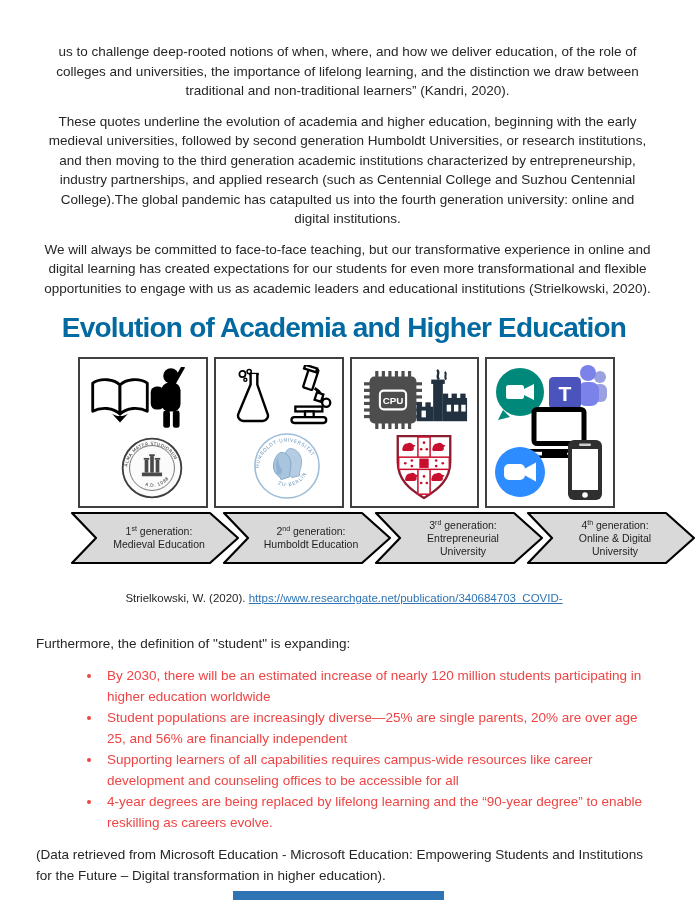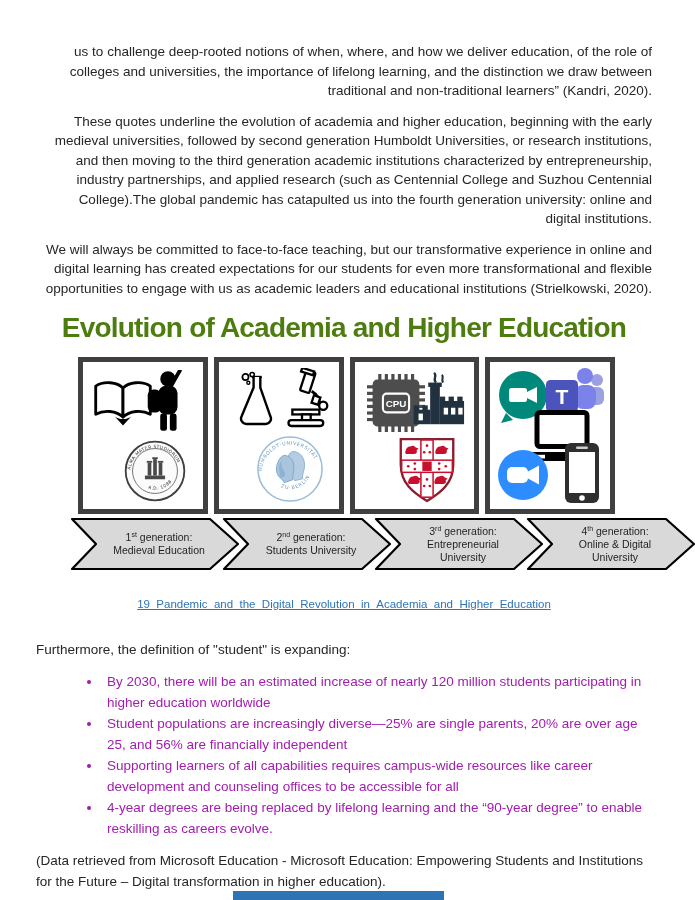--- a/index.html
+++ b/index.html
@@ -1,38 +1,38 @@
 <!DOCTYPE html>
 <html><head>
 <meta charset="utf-8">
 <style>
   html,body{margin:0;padding:0;background:#ffffff;}
   .page{position:relative;width:695px;height:900px;background:#fff;overflow:hidden;
         font-family:"Liberation Sans",sans-serif;color:#262626;}
   .content{padding:42px 43px 0 36px;}
-  .para{font-size:13.5px;line-height:19.5px;margin:0 0 11px 7px;text-align:right;}
-  .fig-title{font-size:28px;font-weight:900;letter-spacing:-0.8px;color:#4d7c0f;
+  .para{font-size:13.5px;line-height:19.5px;margin:0 0 11px 7px;text-align:center;}
+  .fig-title{font-size:28px;font-weight:900;letter-spacing:-0.8px;color:#0369a1;
              text-align:center;margin:14px 0 13px 0;font-family:"Liberation Sans",sans-serif;}
   .boxes{display:flex;gap:6px;margin:0 37px 0 42px;}
-  .gen-box{flex:1;height:147px;border:5px solid #404040;background:#fff;position:relative;}
+  .gen-box{flex:1;height:147px;border:2px solid #404040;background:#fff;position:relative;}
   .gen-box svg{position:absolute;display:block;}
   .banners{position:relative;height:54px;margin:3px 34px 0 34px;}
   .banner{position:absolute;top:0;width:170px;height:54px;}
   .banner svg{position:absolute;left:0;top:0;}
   .banner-label{position:absolute;left:28px;right:20px;top:0;bottom:0;display:flex;
                 flex-direction:column;justify-content:center;text-align:center;
                 font-size:10.5px;line-height:13px;color:#1f1f1f;}
   .banner-label sup{font-size:7px;vertical-align:super;line-height:0;}
   .caption{margin-top:24px;text-align:center;font-size:11.5px;line-height:18px;}
   .caption .plain{color:#1f1f1f;}
   .caption .link{color:#2E74B5;text-decoration:underline;cursor:pointer;}
   .intro{font-size:13.5px;line-height:19px;margin:27px 0 0 0;}
   .bullet-list{margin:13px 0 0 0;padding:0 0 0 66px;list-style:disc outside;}
   .bullet-list li{font-size:13.5px;line-height:20.5px;padding-left:5px;margin:0 0 1px 0;
-                  color:#a21caf;}
+                  color:#ef4444;}
   .closing{font-size:13.5px;line-height:20.5px;margin:12px 0 0 0;}
   .footer-bar{position:absolute;left:233px;bottom:0;width:211px;height:9px;background:#2E74B5;}
   .seal-text{font-family:"DejaVu Sans",sans-serif;}
 </style>
 </head>
 <body>
 
 <div class="page">
   <div class="content">
 
@@ -247,21 +247,21 @@
           <div>Medieval Education</div>
           <div></div>
         </div>
       </div>
       <div class="banner" style="left:152px">
         <svg width="170" height="54" viewBox="0 0 170 54">
           <polygon points="2,2 140,2 168,27 140,52 2,52 26,27" fill="#D9D9D9" stroke="#000" stroke-width="2.2" stroke-linejoin="round"></polygon>
         </svg>
         <div class="banner-label">
           <div><span>2</span><sup>nd</sup><span> generation:</span></div>
-          <div>Students University</div>
+          <div>Humboldt Education</div>
           <div></div>
         </div>
       </div>
       <div class="banner" style="left:304px">
         <svg width="170" height="54" viewBox="0 0 170 54">
           <polygon points="2,2 140,2 168,27 140,52 2,52 26,27" fill="#D9D9D9" stroke="#000" stroke-width="2.2" stroke-linejoin="round"></polygon>
         </svg>
         <div class="banner-label">
           <div><span>3</span><sup>rd</sup><span> generation:</span></div>
           <div>Entrepreneurial</div>
@@ -275,21 +275,21 @@
         <div class="banner-label">
           <div><span>4</span><sup>th</sup><span> generation:</span></div>
           <div>Online &amp; Digital</div>
           <div>University</div>
         </div>
       </div>
     </div>
 
     <div class="caption">
       <div>
-        <span class="link">19_Pandemic_and_the_Digital_Revolution_in_Academia_and_Higher_Education</span>
+        <span class="plain">Strielkowski, W. (2020). </span><span class="link">https://www.researchgate.net/publication/340684703_COVID-</span>
       </div>
     </div>
 
     <p class="intro">Furthermore, the definition of "student" is expanding:</p>
 
     <ul class="bullet-list">
       <li>By 2030, there will be an estimated increase of nearly 120 million students participating in higher education worldwide</li>
       <li>Student populations are increasingly diverse—25% are single parents, 20% are over age 25, and 56% are financially independent</li>
       <li>Supporting learners of all capabilities requires campus-wide resources like career development and counseling offices to be accessible for all</li>
       <li>4-year degrees are being replaced by lifelong learning and the “90-year degree” to enable reskilling as careers evolve.</li>

